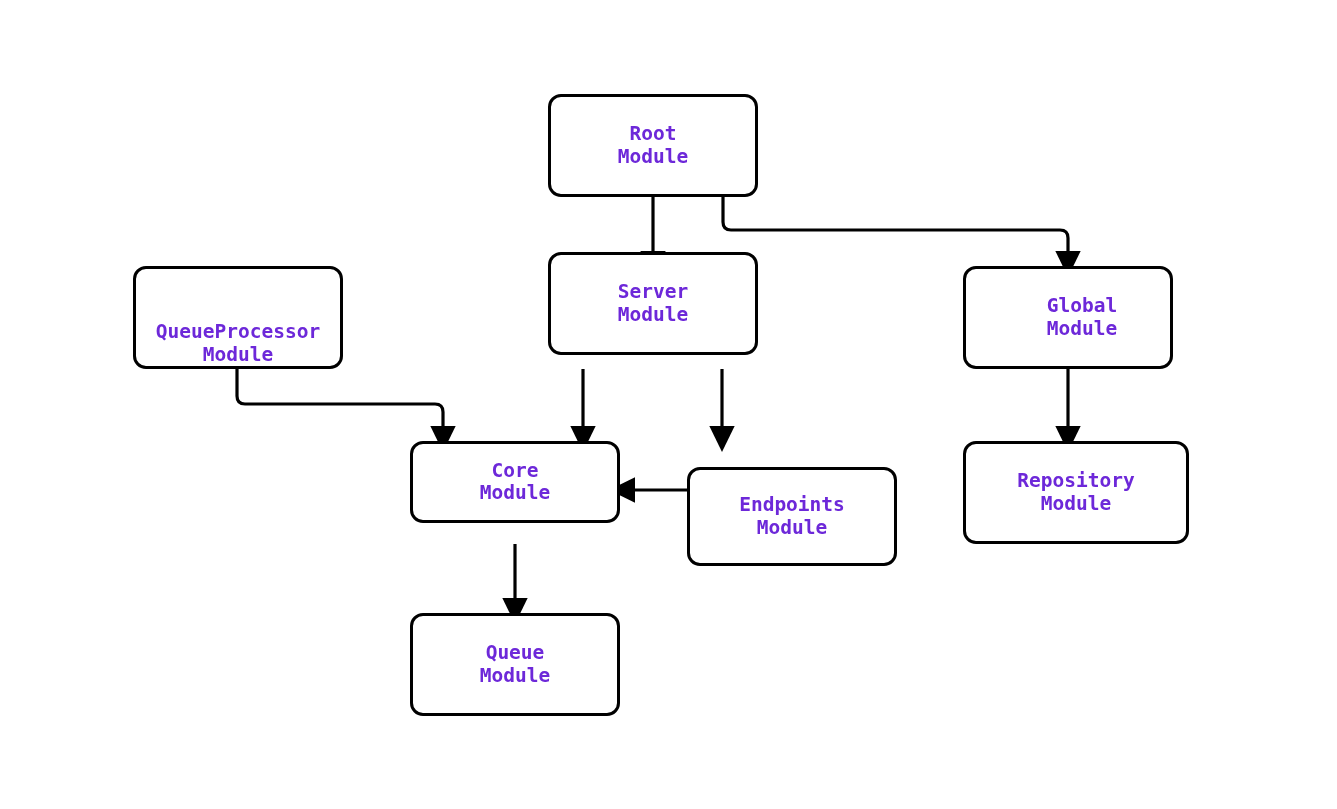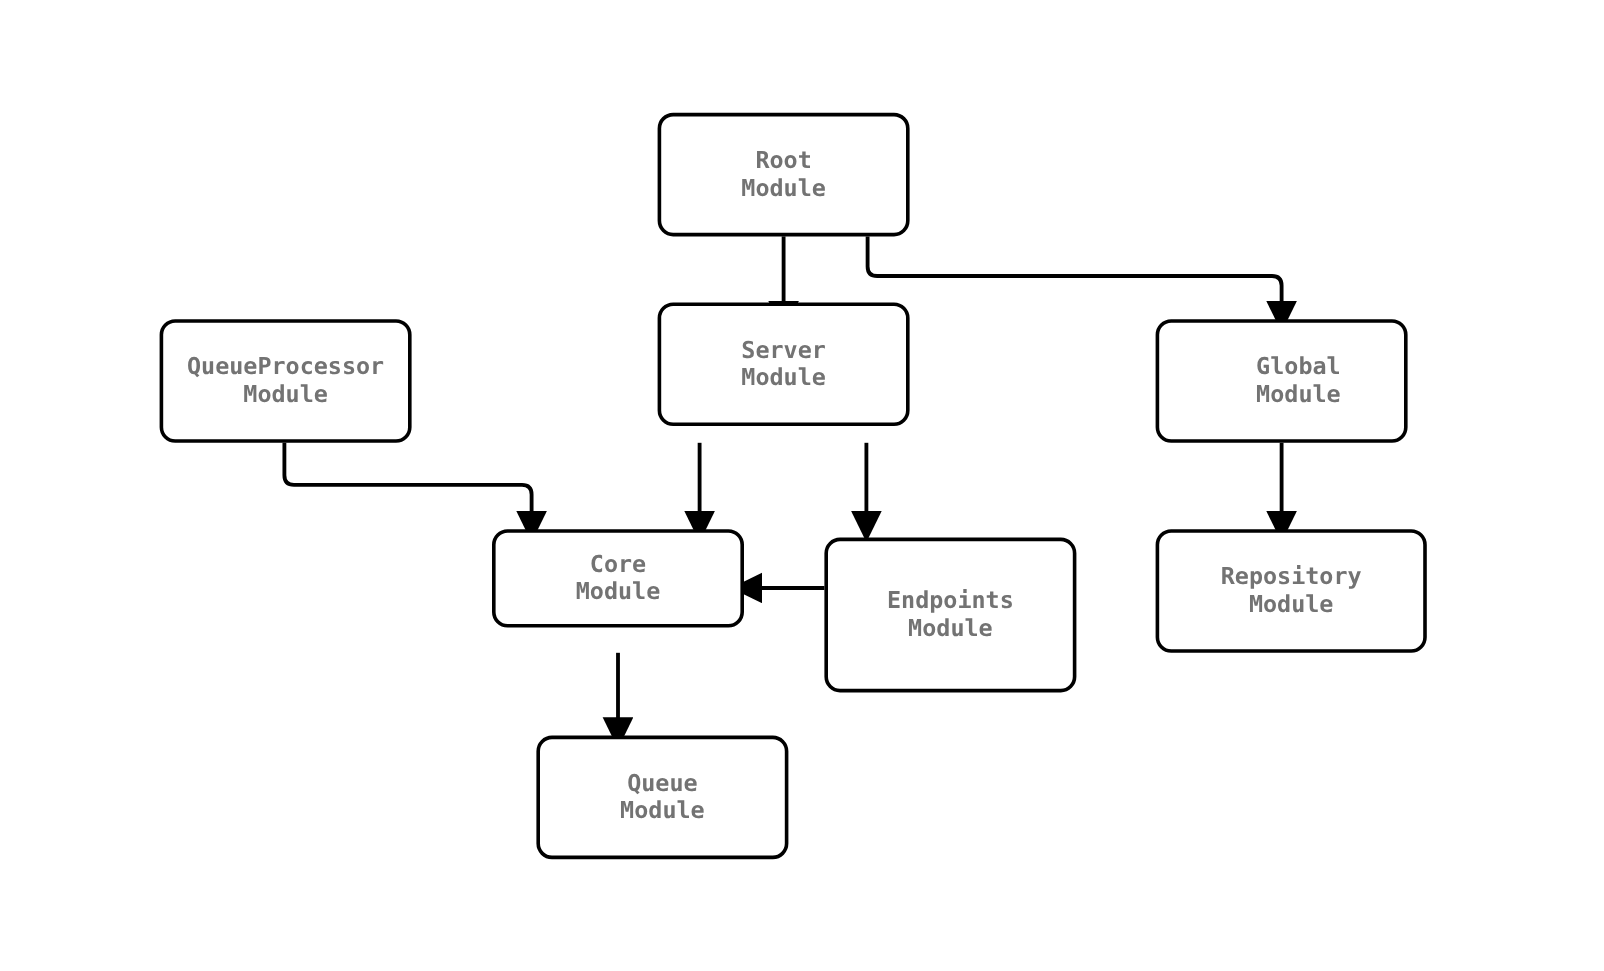--- a/index.html
+++ b/index.html
@@ -36,21 +36,21 @@
     display: flex;
     align-items: center;
     justify-content: center;
     z-index: 2;
   }
   .node-label {
     font-family: "DejaVu Sans Mono", "Liberation Mono", monospace;
     font-size: 19.5px;
     line-height: 22.5px;
     font-weight: 700;
-    color: #737373;
+    color: #6d28d9;
     text-align: center;
     white-space: pre;
     letter-spacing: 0px;
   }
 </style>
 </head>
 <body>
 
 <div id="diagram-canvas">
 
@@ -70,48 +70,48 @@
         <path d="M 687 490 L 634 490" stroke="#000000" marker-end="url(#arrowhead)"></path>
         <path d="M 515 544 L 515 599" stroke="#000000" marker-end="url(#arrowhead)"></path>
       </g>
   </svg>
 
   <div class="node" style="left: 548px; top: 94px; width: 210px; height: 103px; border-color: rgb(0, 0, 0); background: rgb(255, 255, 255);">
     <div class="node-label">Root
 Module</div>
   </div>
 
-  <div class="node" style="left: 133px; top: 266px; width: 210px; height: 103px; border-color: rgb(0, 0, 0); background: rgb(255, 255, 255);">
+  <div class="node" style="left: 133px; top: 266px; width: 210px; height: 103px; border-color: rgb(0, 0, 0); background: rgb(255, 255, 255); align-items: flex-end;">
     <div class="node-label">QueueProcessor
 Module</div>
   </div>
 
   <div class="node" style="left: 548px; top: 252px; width: 210px; height: 103px; border-color: rgb(0, 0, 0); background: rgb(255, 255, 255);">
     <div class="node-label">Server
 Module</div>
   </div>
 
   <div class="node" style="left: 963px; top: 266px; width: 210px; height: 103px; border-color: rgb(0, 0, 0); background: rgb(255, 255, 255); padding-left: 28px;">
     <div class="node-label">Global
 Module</div>
   </div>
 
   <div class="node" style="left: 410px; top: 441px; width: 210px; height: 82px; border-color: rgb(0, 0, 0); background: rgb(255, 255, 255);">
     <div class="node-label">Core
 Module</div>
   </div>
 
-  <div class="node" style="left: 687px; top: 448px; width: 210px; height: 129px; border-color: rgb(0, 0, 0); background: rgb(255, 255, 255);">
+  <div class="node" style="left: 687px; top: 467px; width: 210px; height: 99px; border-color: rgb(0, 0, 0); background: rgb(255, 255, 255);">
     <div class="node-label">Endpoints
 Module</div>
   </div>
 
   <div class="node" style="left: 963px; top: 441px; width: 226px; height: 103px; border-color: rgb(0, 0, 0); background: rgb(255, 255, 255);">
     <div class="node-label">Repository
 Module</div>
   </div>
 
-  <div class="node" style="left: 410px; top: 613px; width: 210px; height: 103px; border-color: rgb(0, 0, 0); background: rgb(255, 255, 255); margin-left: 37px;">
+  <div class="node" style="left: 410px; top: 613px; width: 210px; height: 103px; border-color: rgb(0, 0, 0); background: rgb(255, 255, 255);">
     <div class="node-label">Queue
 Module</div>
   </div>
 
 </div>
 
 </body></html>

